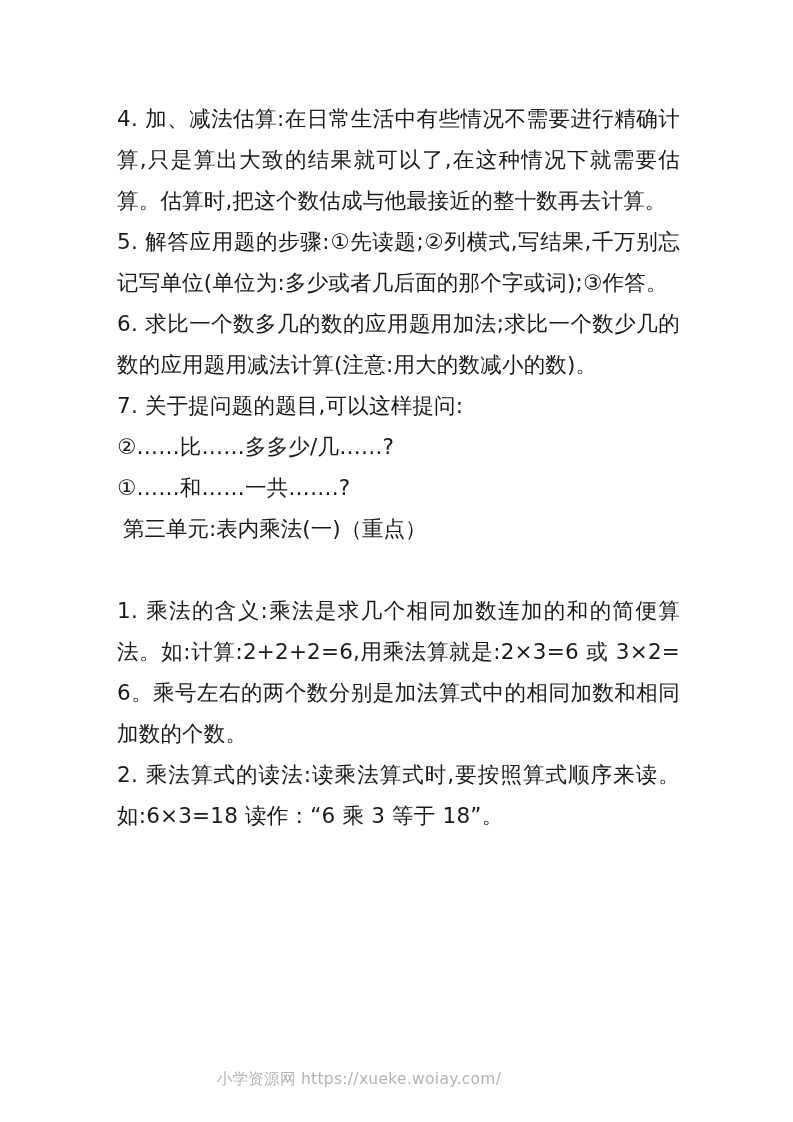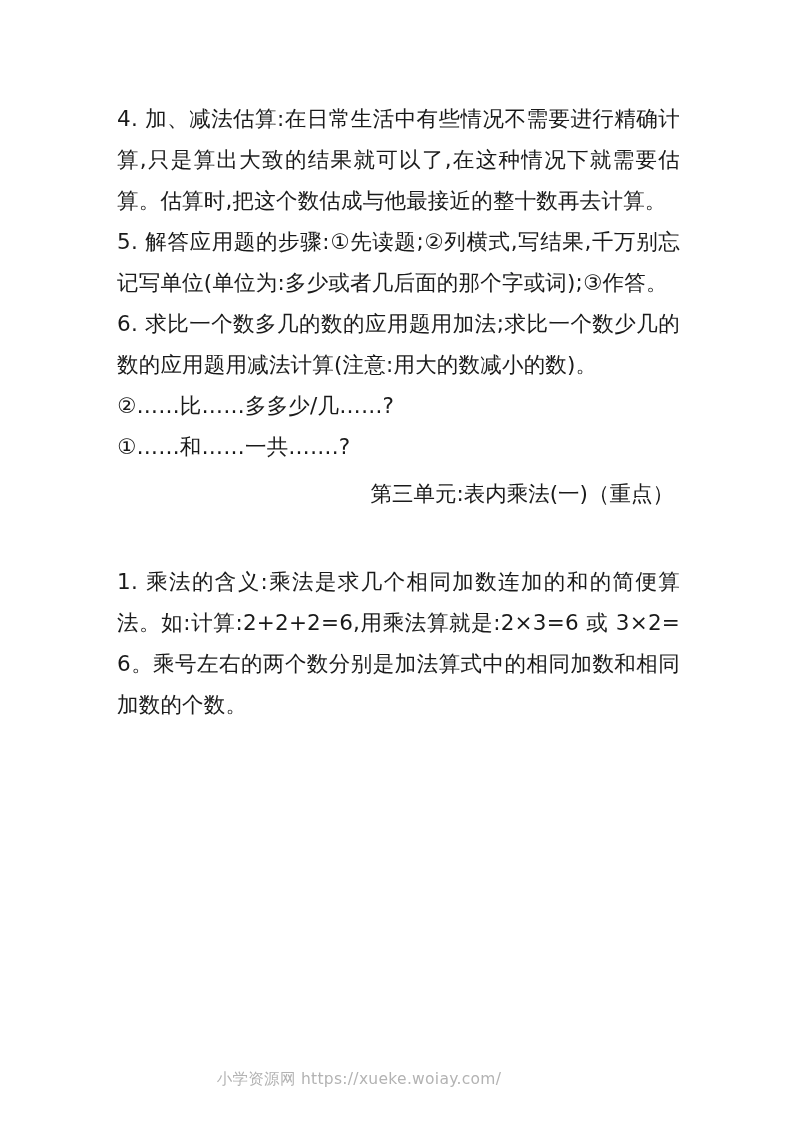--- a/index.html
+++ b/index.html
@@ -47,23 +47,23 @@
 
   
   .para.noj {
     text-align: left;
     word-break: normal;
   }
 
   .unit-heading {
     font-size: 21.5px;
     line-height: 41px;
-    margin: 6px;
+    margin: 0;
     padding-left: 6px;
-    text-align: right;
+    text-align: left;
     color: #1a1a1a;
     font-weight: normal;
     white-space: nowrap;
   }
 
   .spacer-line {
     height: 41px;
   }
 
   .footer {
@@ -85,30 +85,32 @@
 <div class="page">
 
   <div class="content">
 
     <p class="para">4. 加、减法估算:在日常生活中有些情况不需要进行精确计算,只是算出大致的结果就可以了,在这种情况下就需要估算。估算时,把这个数估成与他最接近的整十数再去计算。</p>
 
     <p class="para">5. 解答应用题的步骤:①先读题;②列横式,写结果,千万别忘记写单位(单位为:多少或者几后面的那个字或词);③作答。</p>
 
     <p class="para">6. 求比一个数多几的数的应用题用加法;求比一个数少几的数的应用题用减法计算(注意:用大的数减小的数)。</p>
 
+    <p class="para noj">7. 关于提问题的题目,可以这样提问:</p>
 
     <p class="para noj">②……比……多多少/几……?</p>
 
     <p class="para noj">①……和……一共…….?</p>
 
 
     <h2 class="unit-heading">第三单元:表内乘法(一)（重点）</h2>
 
     <div class="spacer-line"></div>
 
     <p class="para">1. 乘法的含义:乘法是求几个相同加数连加的和的简便算法。如:计算:2+2+2=6,用乘法算就是:2×3=6 或 3×2=6。乘号左右的两个数分别是加法算式中的相同加数和相同加数的个数。</p>
 
+    <p class="para">2. 乘法算式的读法:读乘法算式时,要按照算式顺序来读。如:6×3=18 读作：“6 乘 3 等于 18”。</p>
 
   </div>
 
   <div class="footer">小学资源网 https://xueke.woiay.com/</div>
 
 </div>
 
 </body></html>

